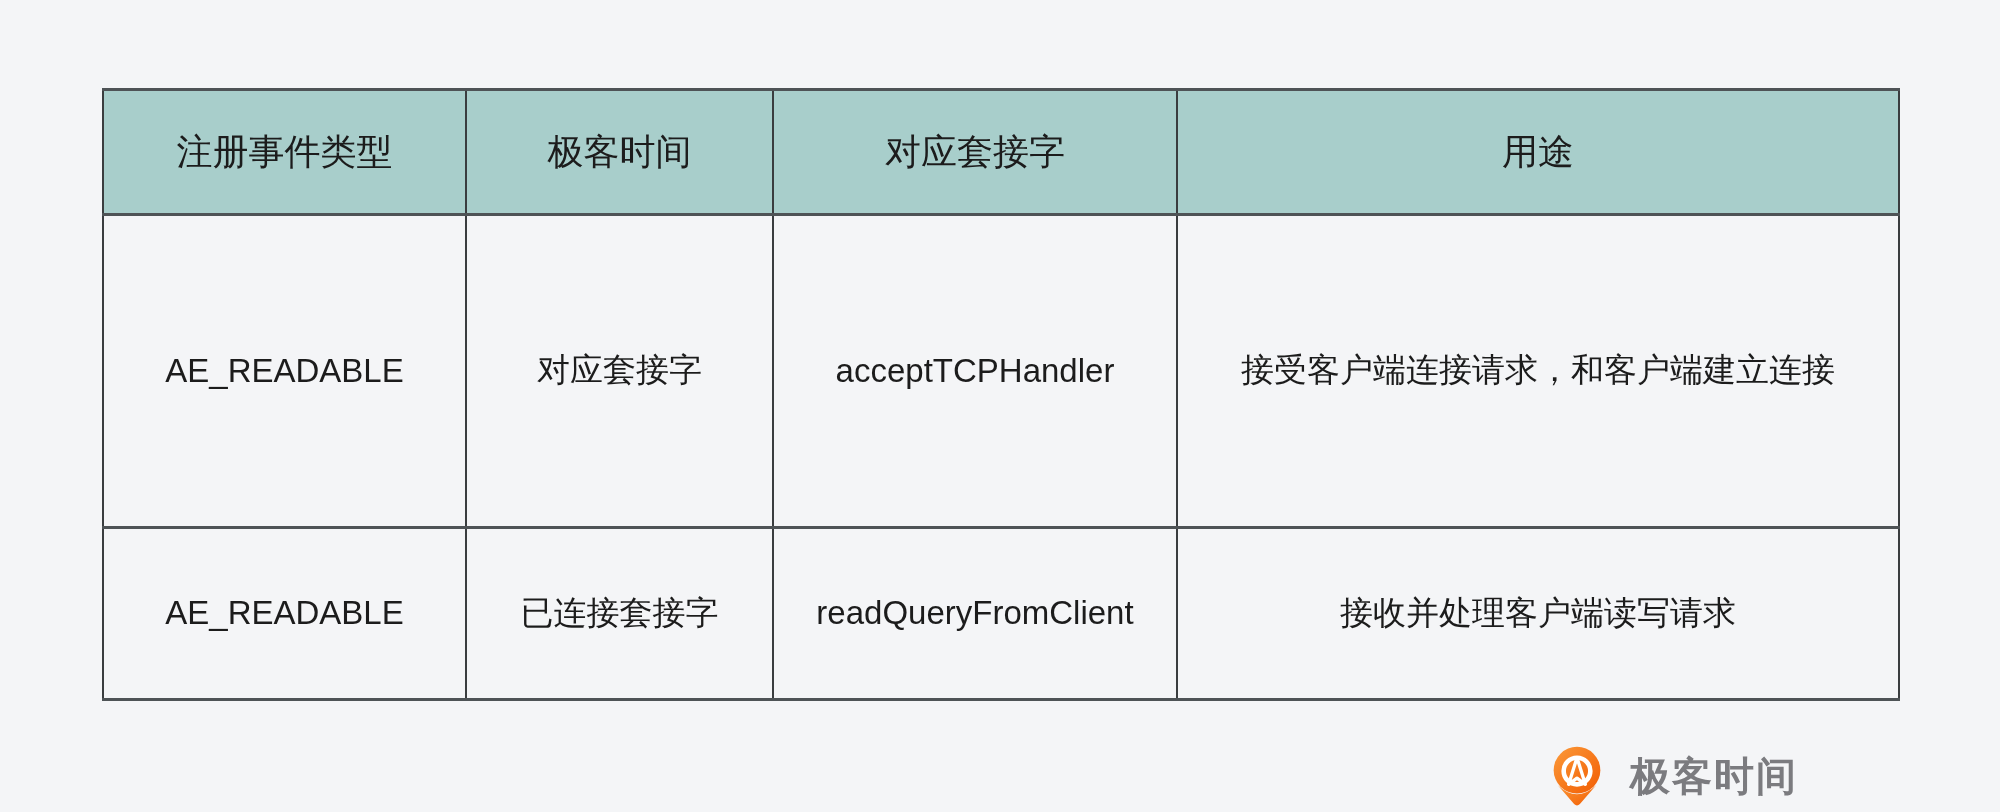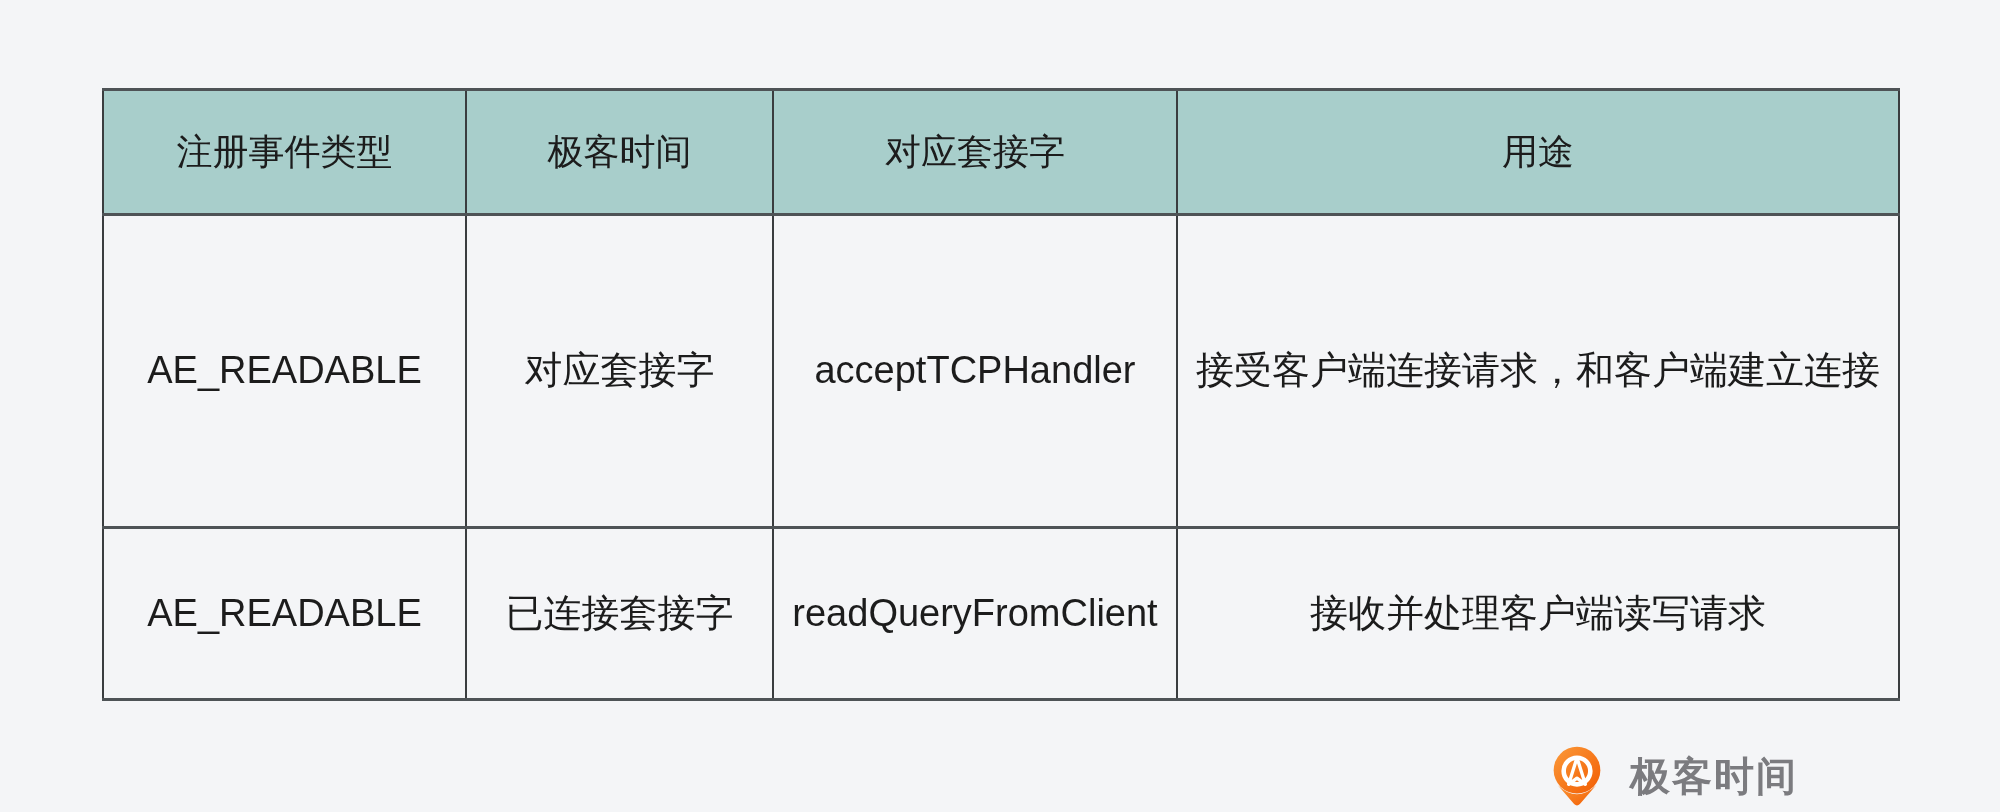--- a/index.html
+++ b/index.html
@@ -37,21 +37,21 @@
     color: var(--text-color);
     padding: 0 10px;
   }
   .event-table th {
     background: var(--header-bg);
     font-size: 36px;
     font-weight: 400;
     height: 125px;
   }
   .event-table td {
-    font-size: 38px;
+    font-size: 33px;
     font-weight: 400;
     background: transparent;
   }
   tr.row-1 { height: 232px; }
   tr.row-2 { height: 128px; }
   tr.row-3 { height: 128px; }
 
   .logo {
     position: absolute;
     right: 22px; bottom: 6px;

